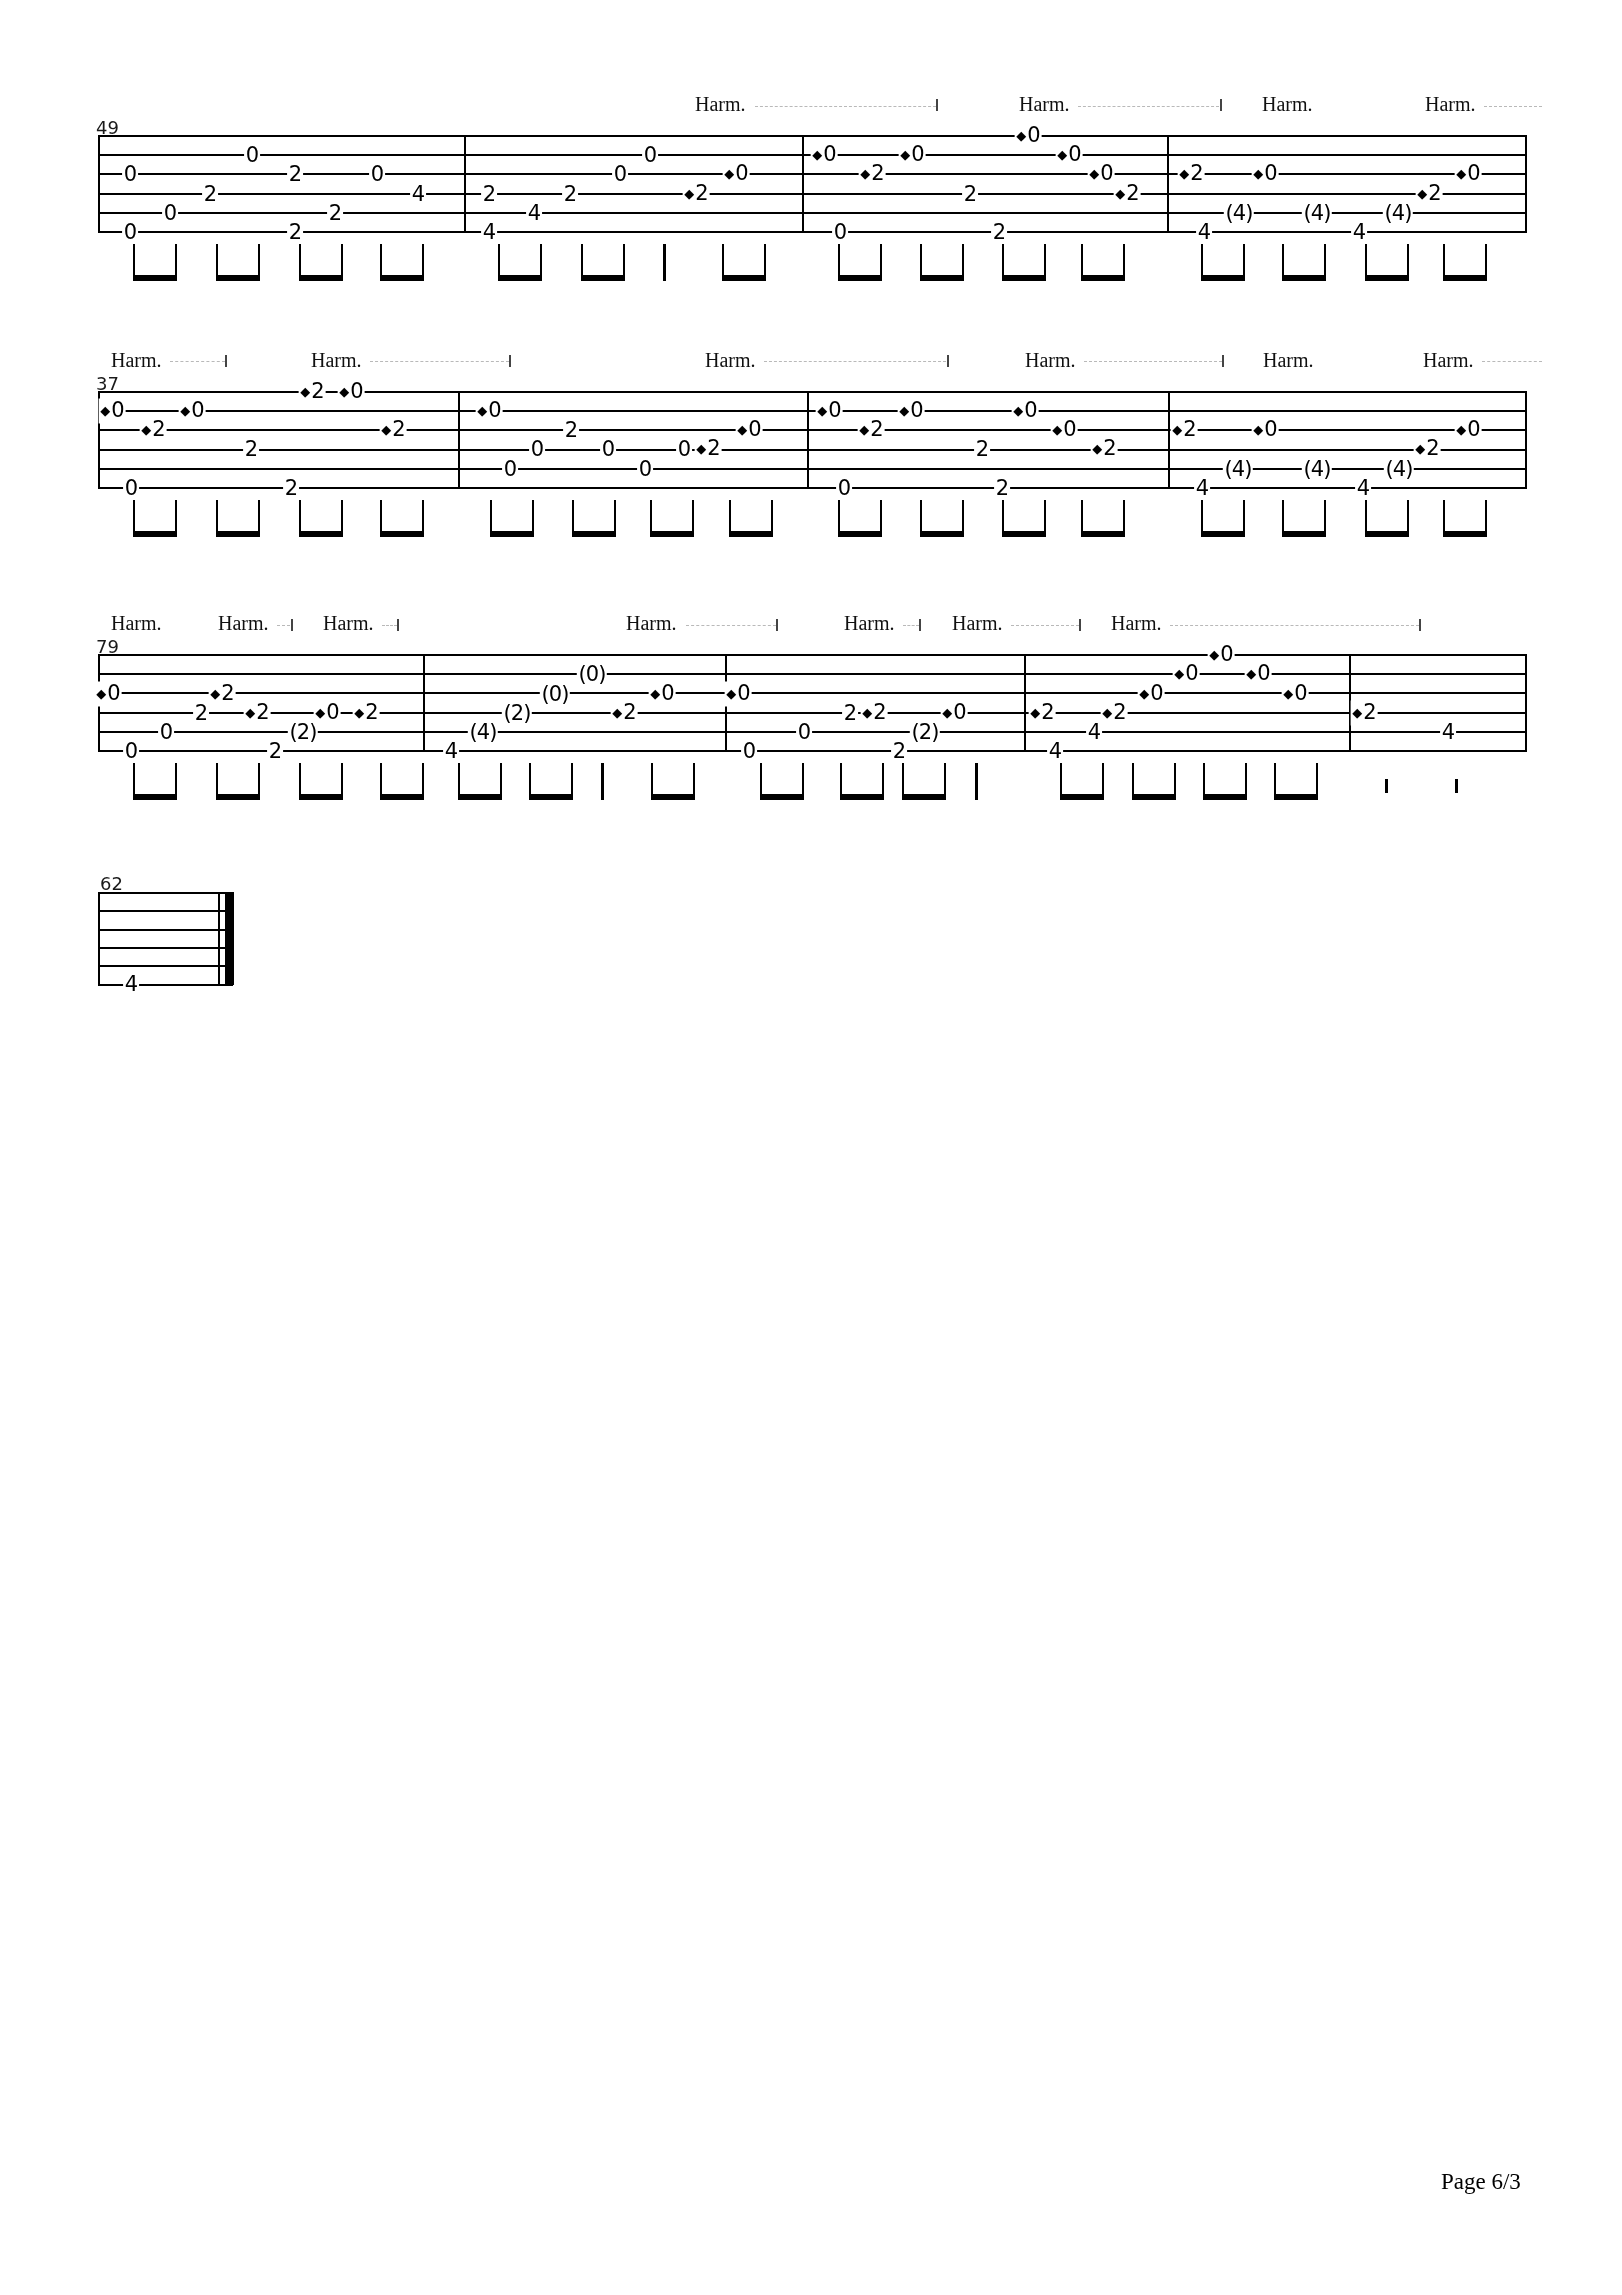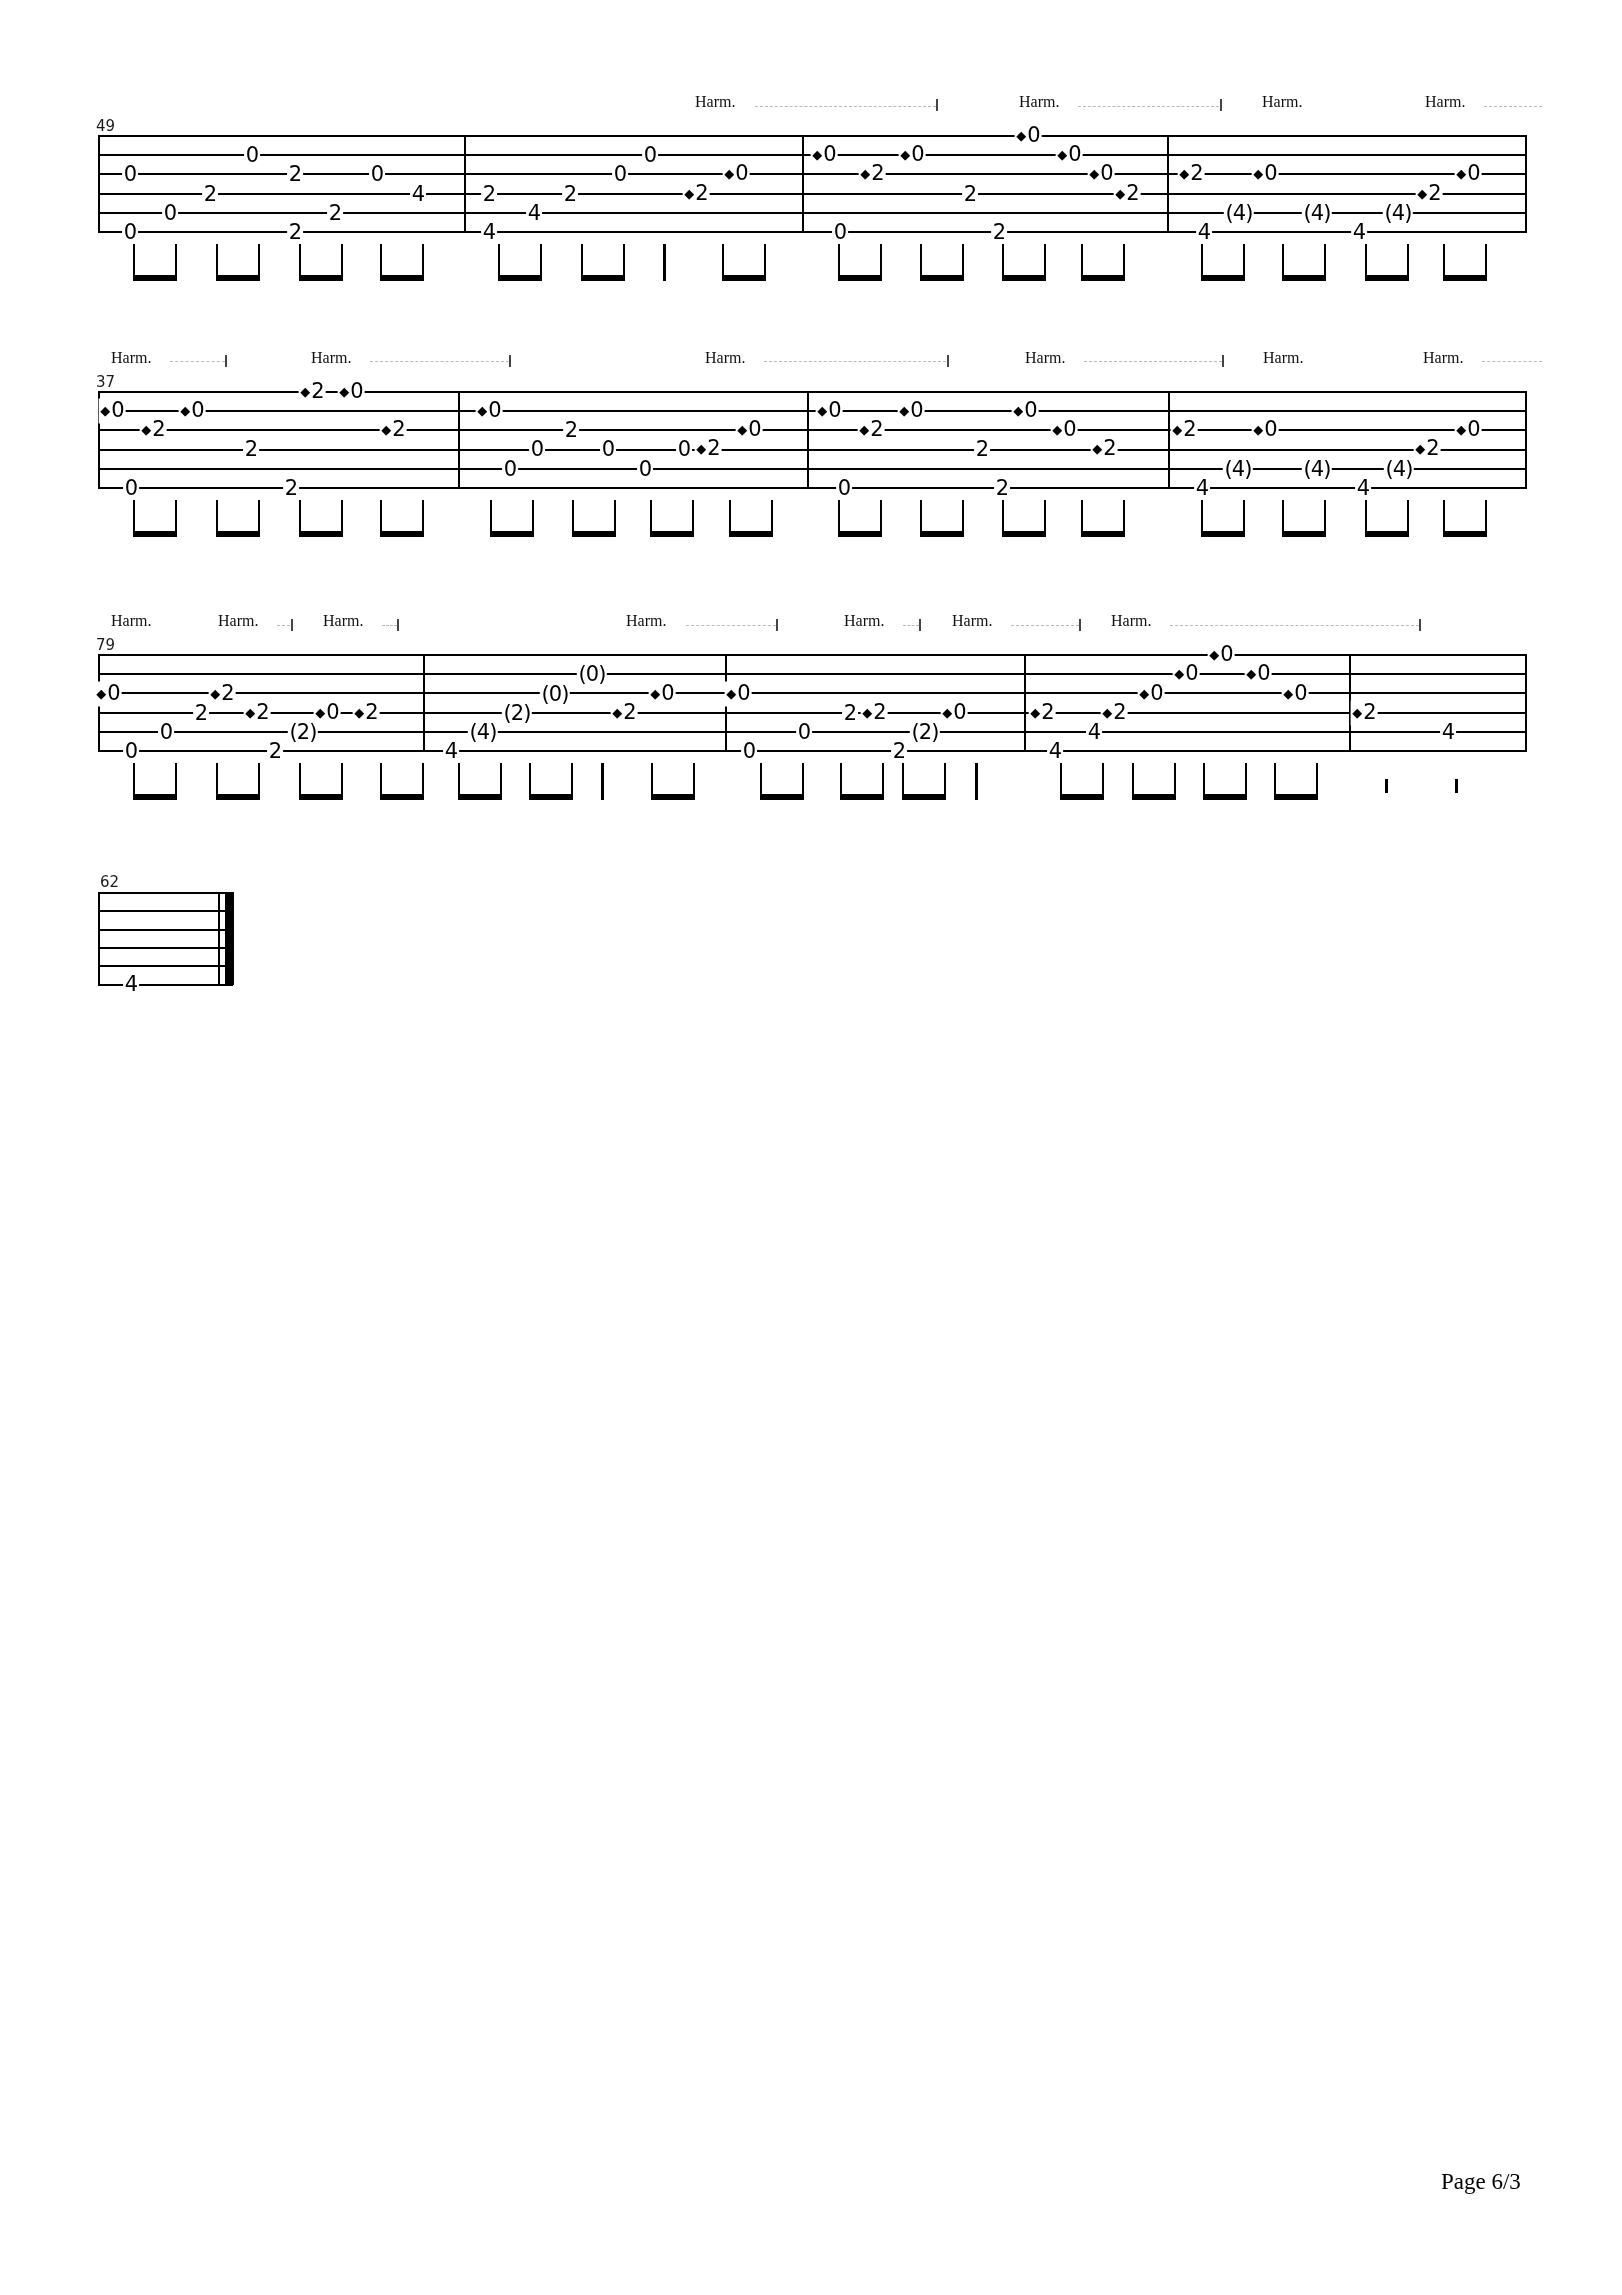--- a/index.html
+++ b/index.html
@@ -6,33 +6,33 @@
   body{
     width:1623px;height:2295px;background:#ffffff;position:relative;
     font-family:"DejaVu Sans",sans-serif;overflow:hidden;
   }
   #score{position:absolute;inset:0;}
   .staff{position:absolute;}
   .staff-line{position:absolute;left:0;width:100%;height:1.7px;background:#000;}
   .barline{position:absolute;top:0;width:1.7px;background:#000;}
   .final-thick{position:absolute;top:0;background:#000;}
   .measure-number{
-    position:absolute;font-family:"DejaVu Sans",sans-serif;font-size:15px;color:#1a1a1a;
+    position:absolute;font-family:"DejaVu Sans",sans-serif;font-size:18px;color:#1a1a1a;
   }
   .tab-note{
     position:absolute;transform:translate(-50%,-50%);
     background:#fff;padding:0 1.7px;font-size:21px;line-height:23px;color:#000;
     letter-spacing:-0.9px;white-space:nowrap;font-family:"DejaVu Sans",sans-serif;
   }
   .tab-note .diamond{
     font-size:13px;letter-spacing:0;margin-right:0.9px;position:relative;top:-1.7px;
   }
   .harm-label{
     position:absolute;font-family:"Liberation Serif","DejaVu Serif",serif;
-    font-size:16px;color:#111;white-space:nowrap;
+    font-size:20px;color:#111;white-space:nowrap;
   }
   .harm-dash{position:absolute;border-top:1.7px dashed #b9b9b9;height:0;}
   .harm-tick{position:absolute;width:1.7px;height:12.2px;background:#444;}
   .beam-pair{
     position:absolute;box-sizing:border-box;height:37px;
     border-left:2.6px solid #000;border-right:2.6px solid #000;border-bottom:6.1px solid #000;
   }
   .beam-stem{position:absolute;width:2.6px;height:37px;background:#000;}
   .beam-tick{position:absolute;width:2.6px;height:14px;background:#000;}
   .page-number{

